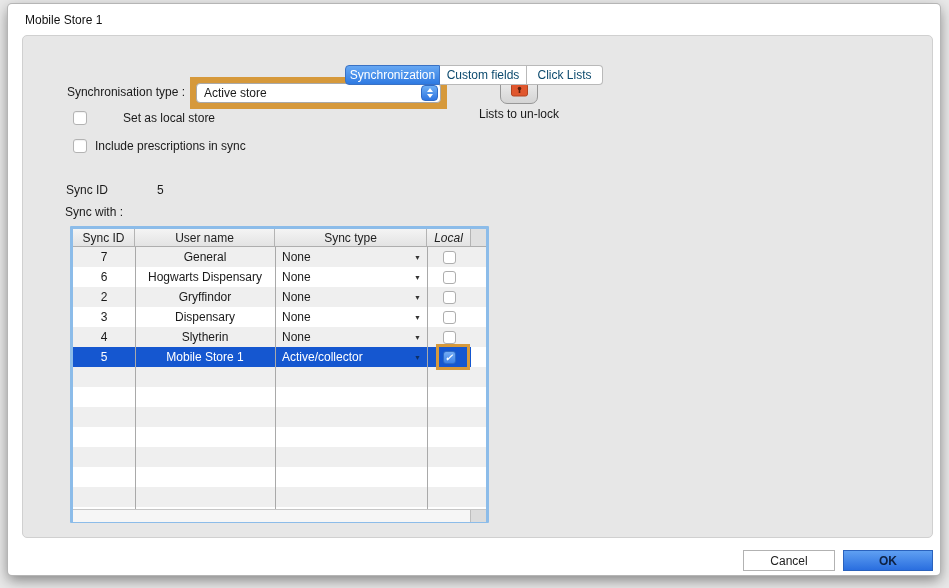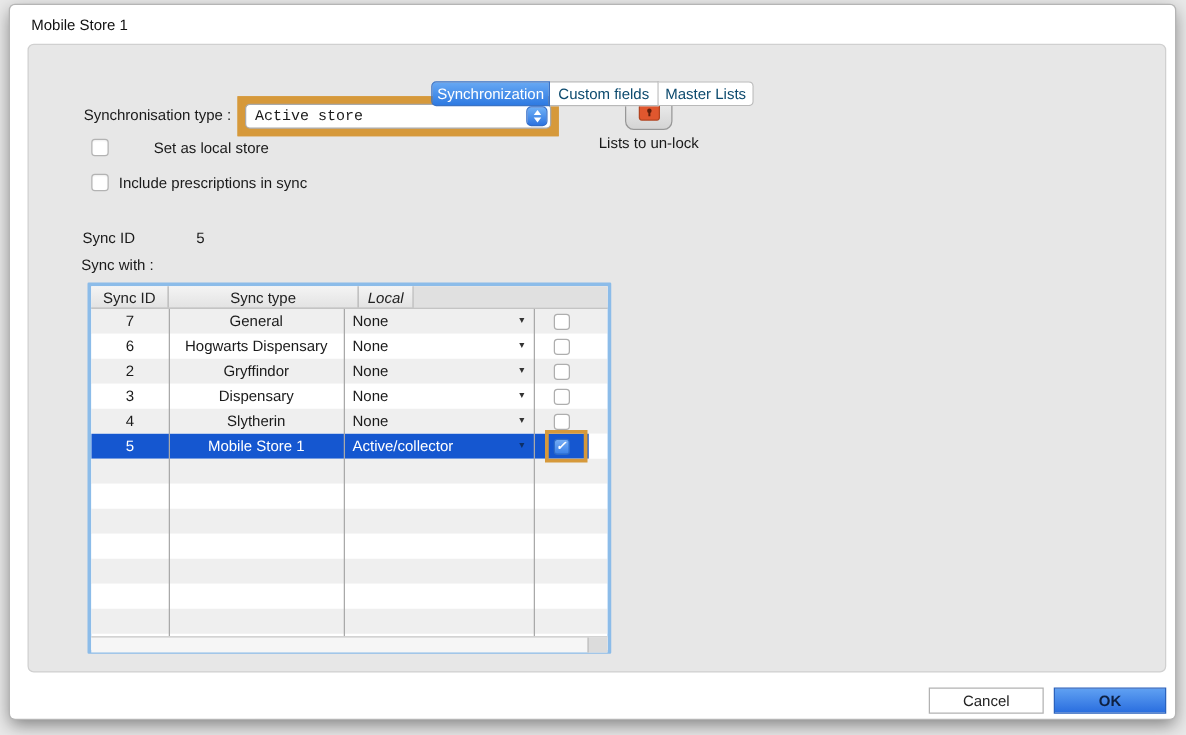--- a/index.html
+++ b/index.html
@@ -15,21 +15,21 @@
   .tab:first-child { border-left:1px solid #b9b9b9; border-radius:4px 0 0 4px; }
   .tab:last-child { border-radius:0 4px 4px 0; }
   .tab.active { background:linear-gradient(#67a8f3,#2e7ae2); border-color:#3a72c4; color:#ffffff; }
   .tab-sync { width:95px; } .tab-custom { width:87px; } .tab-master { width:76px; }
 
   
   .lbl { position:absolute; font-size:12px; }
   .sync-type-label { left:30px; top:81px; width:147px; text-align:right; }
   .orange-box { position:absolute; left:182px; top:73px; width:257px; height:32px; border:3px solid #d6993b; background:#d6993b; }
   .select { position:absolute; left:3px; top:3px; right:3px; bottom:3px; background:#ffffff; border:1px solid #a9a9a9; border-radius:4px; display:flex; align-items:center; font-size:12px; padding-left:7px; }
-  .select-value { flex:1;font-family:Liberation Mono, monospace; }
+  .select-value { flex:1; }
   .stepper { width:17px; height:16px; margin-right:2px; border-radius:4px; background:linear-gradient(#6fb0f6,#2d74e0); border:1px solid #2f6bc8; display:flex; flex-direction:column; align-items:center; justify-content:center; gap:2px; }
   .tri-up { width:0; height:0; border-left:3.5px solid transparent; border-right:3.5px solid transparent; border-bottom:4px solid #fff; }
   .tri-down { width:0; height:0; border-left:3.5px solid transparent; border-right:3.5px solid transparent; border-top:4px solid #fff; }
 
   .check-row { position:absolute; left:65px; display:flex; align-items:center; gap:8px; font-size:12px; }
   .cr1 { top:107px;gap:36px; } .cr2 { top:135px; }
   .checkbox { width:14px; height:14px; background:#ffffff; border:1px solid #b3b3b3; border-radius:3px; box-shadow:inset 0 1px 1px rgba(0,0,0,.06); }
 
   .lock-btn { position:absolute; left:492px; top:62px; width:38px; height:38px; border:1px solid #979797; border-radius:7px;
               background:linear-gradient(#fdfdfd,#d4d4d4); display:flex; align-items:center; justify-content:center; }
@@ -74,21 +74,21 @@
 </head>
 <body>
 
 <div class="window">
   <div class="win-title">Mobile Store 1</div>
   <div class="panel"></div>
 
   <div class="tabs">
     <div class="tab tab-sync active">Synchronization</div>
     <div class="tab tab-custom">Custom fields</div>
-    <div class="tab tab-master">Master Lists</div>
+    <div class="tab tab-master">Click Lists</div>
   </div>
 
   <div class="lbl sync-type-label">Synchronisation type :</div>
   <div class="orange-box">
     <div class="select">
       <span class="select-value">Active store</span>
       <span class="stepper">
         <span class="tri-up"></span>
         <span class="tri-down"></span>
       </span>
@@ -114,20 +114,21 @@
   </div>
   <div class="lock-caption">Lists to un-lock</div>
 
   <div class="lbl syncid-label">Sync ID</div>
   <div class="lbl syncid-value">5</div>
   <div class="lbl syncwith-label">Sync with :</div>
 
   <div class="tablebox">
     <div class="thead">
       <div class="th c1">Sync ID</div>
+      <div class="th c2">User name</div>
       <div class="th c3">Sync type</div>
       <div class="th c4">Local</div>
       <div class="th th-extra"></div>
     </div>
     <div class="tbody">
       <div class="vline vl1"></div>
       <div class="vline vl2"></div>
       <div class="vline vl3"></div>
 
       <div class="trow">

